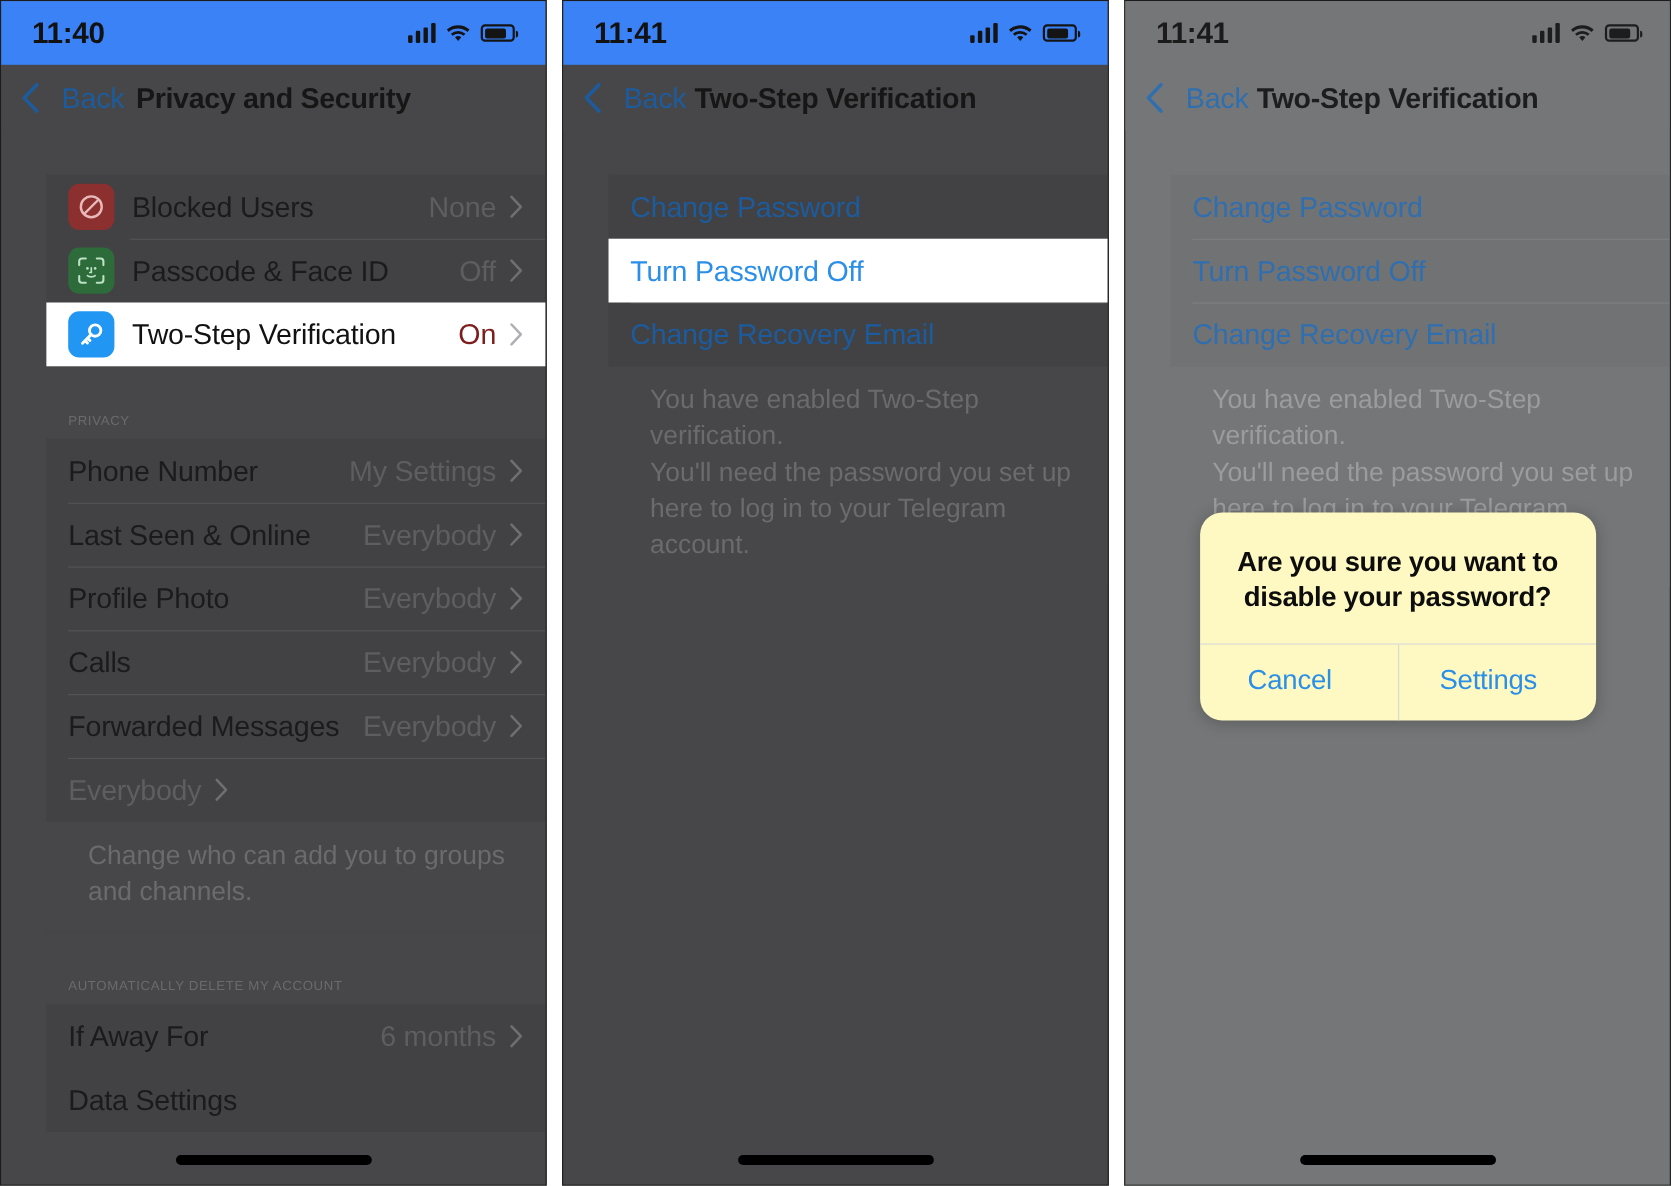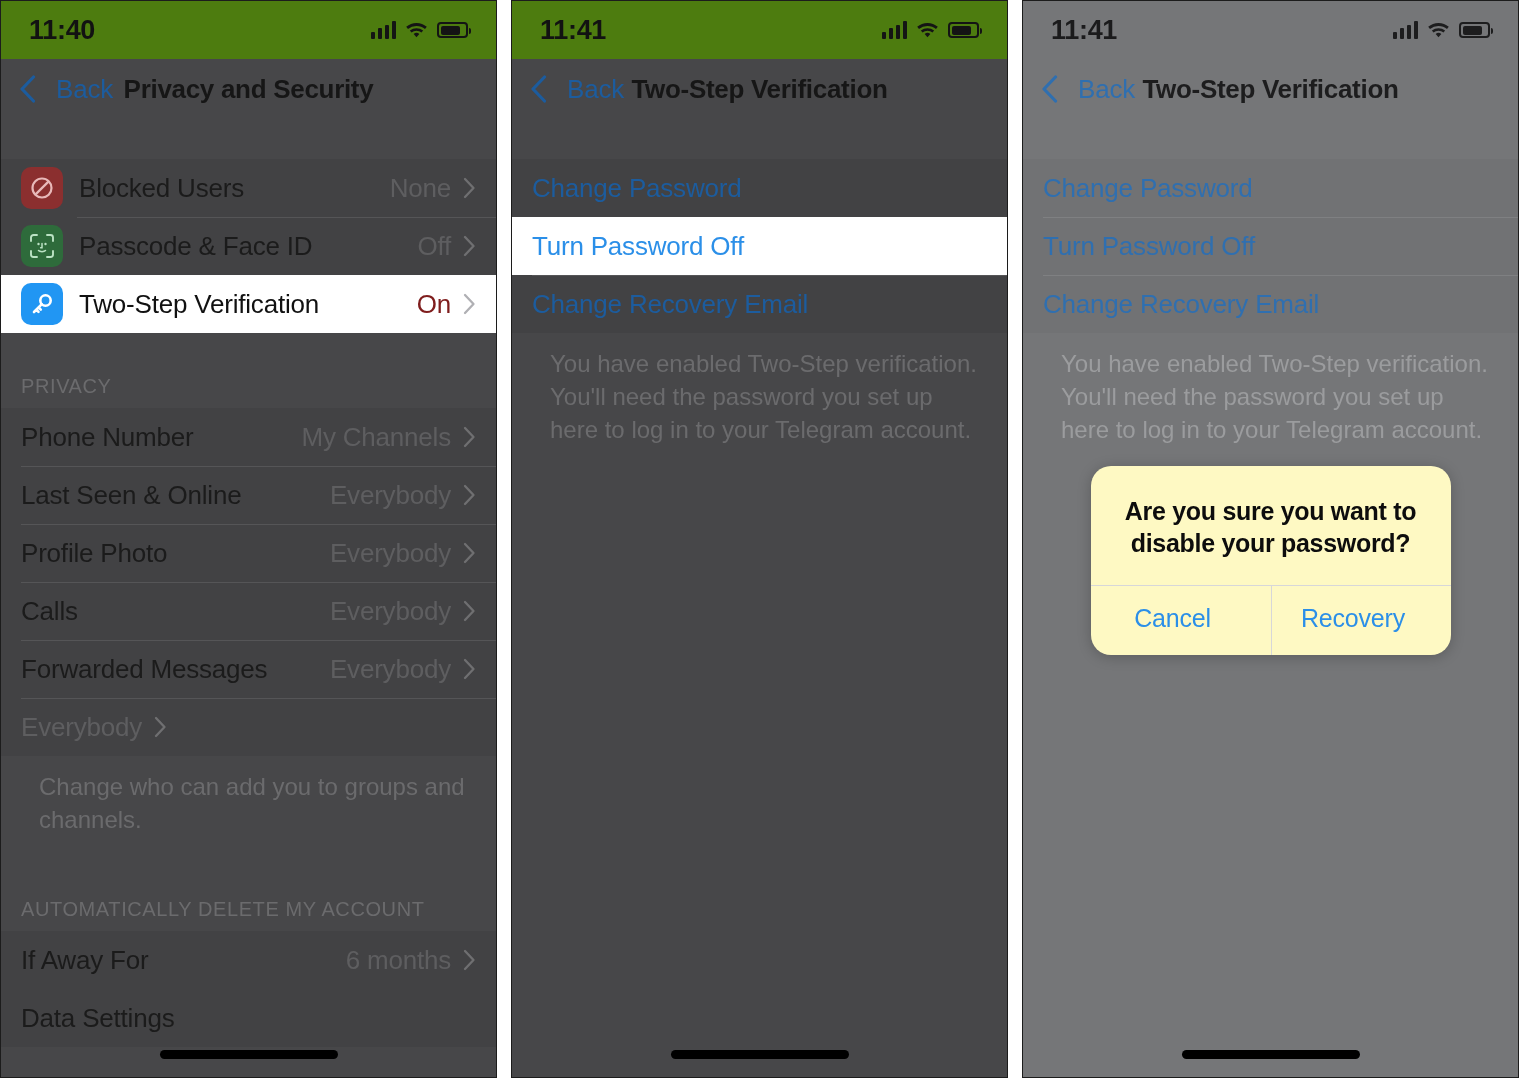--- a/index.html
+++ b/index.html
@@ -39,21 +39,21 @@
 
   
   .statusbar {
     height: 58px;
     flex: 0 0 58px;
     display: flex;
     align-items: center;
     justify-content: space-between;
     padding: 0 28px 0 28px;
   }
-  .dim-dark .statusbar { background: #4d7c0f; }
+  .dim-dark .statusbar { background: #3b82f6; }
   .dim-light .statusbar { background: #757678; }
   .clock {
     font-size: 27px;
     font-weight: bold;
     letter-spacing: -0.3px;
     color: #121212;
   }
   .dim-light .clock { color: #1b1b1c; }
   .status-icons {
     display: flex;
@@ -125,21 +125,21 @@
     text-align: center;
     font-size: 26px;
     font-weight: bold;
     color: #161616;
     letter-spacing: -0.3px;
     pointer-events: none;
   }
   .dim-light .nav-title { color: #1d1d1e; }
 
   
-  .body-area { flex: 1 1 auto; position: relative; overflow: hidden; }
+  .body-area { flex: 1 1 auto; position: relative; overflow: hidden; margin-left: 41px; }
 
   .gap-block { height: 40px; }
   .dim-dark .gap-block { background: #474749; }
   .dim-light .gap-block { background: #757678; }
 
   
   .group { position: relative; }
   .dim-dark .group { background: #424244; }
   .dim-light .group { background: #717274; }
 
@@ -199,21 +199,21 @@
     background: #ffffff;
     z-index: 5;
   }
   .row.highlight::before { display: none !important; }
   .row.highlight .row-label { color: #111111; }
   .row.highlight .row-value { color: #7f1d1d; }
   .row.highlight.link .row-label { color: #2b8fe8; }
 
   
   .sec-header {
-    font-size: 20px;
+    font-size: 12px;
     letter-spacing: 0.6px;
     color: #6b6b6d;
     padding: 42px 20px 10px 20px;
   }
   .dim-dark .sec-header { background: #474749; }
   .sec-footer {
     font-size: 24px;
     line-height: 1.38;
     color: #6b6b6d;
     padding: 14px 20px 20px 38px;
@@ -362,21 +362,21 @@
                 <path d="M2 2l8.5 9L2 20" stroke="#b0b0b4" stroke-width="2.3" fill="none" stroke-linecap="round" stroke-linejoin="round"></path>
               </svg>
           </div>
         </div>
 
         <div class="sec-header">PRIVACY</div>
 
         <div class="group">
           <div class="row">
             <span class="row-label">Phone Number</span>
-            <span class="row-value">My Channels</span>
+            <span class="row-value">My Settings</span>
             <svg class="chev-right" viewBox="0 0 13 22">
                 <path d="M2 2l8.5 9L2 20" stroke="#6f6f71" stroke-width="2.3" fill="none" stroke-linecap="round" stroke-linejoin="round"></path>
               </svg>
           </div>
           <div class="row">
             <span class="row-label">Last Seen &amp; Online</span>
             <span class="row-value">Everybody</span>
             <svg class="chev-right" viewBox="0 0 13 22">
                 <path d="M2 2l8.5 9L2 20" stroke="#6f6f71" stroke-width="2.3" fill="none" stroke-linecap="round" stroke-linejoin="round"></path>
               </svg>
@@ -537,21 +537,21 @@
         <div class="sec-footer" style="white-space:pre-line">You have enabled Two-Step verification.
 You'll need the password you set up here to log in to your Telegram account.</div>
         <div class="spacer-fill"></div>
       </div>
 
       <div class="alert-overlay">
         <div class="alert">
           <div class="alert-title">Are you sure you want to disable your password?</div>
           <div class="alert-buttons">
             <div class="alert-btn">Cancel</div>
-            <div class="alert-btn">Recovery</div>
+            <div class="alert-btn">Settings</div>
           </div>
         </div>
       </div>
 
       <div class="home-ind"></div>
     </div>
   </div>
 
 </div>
 

